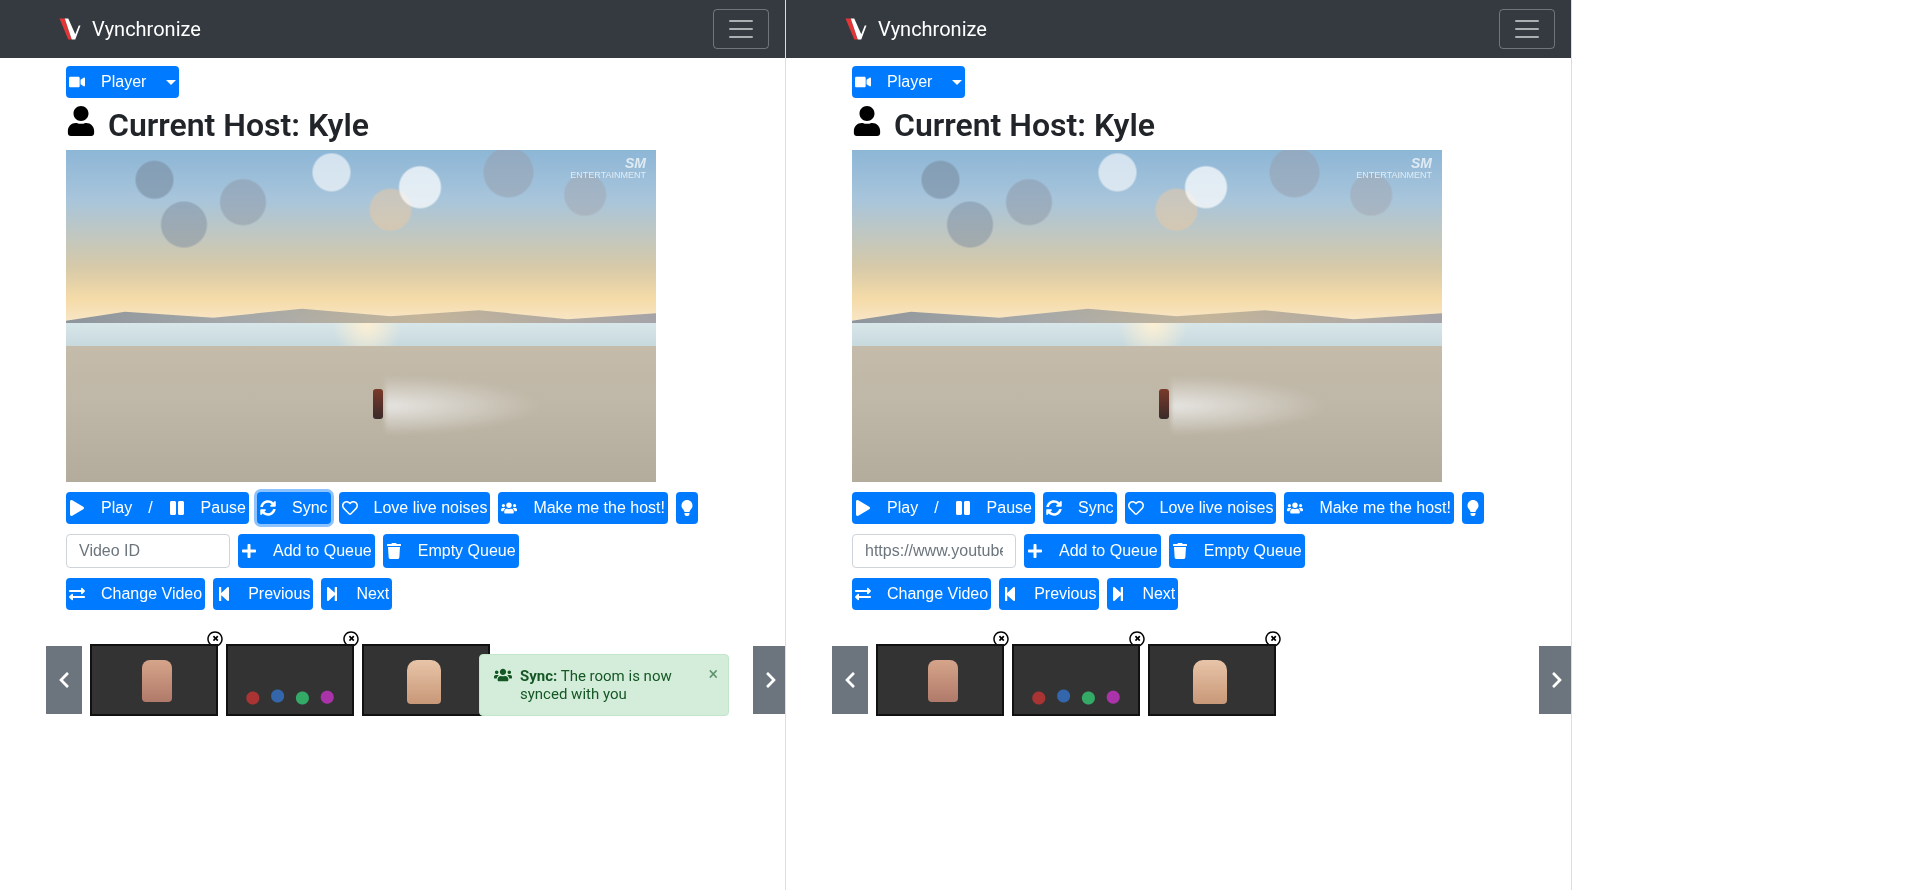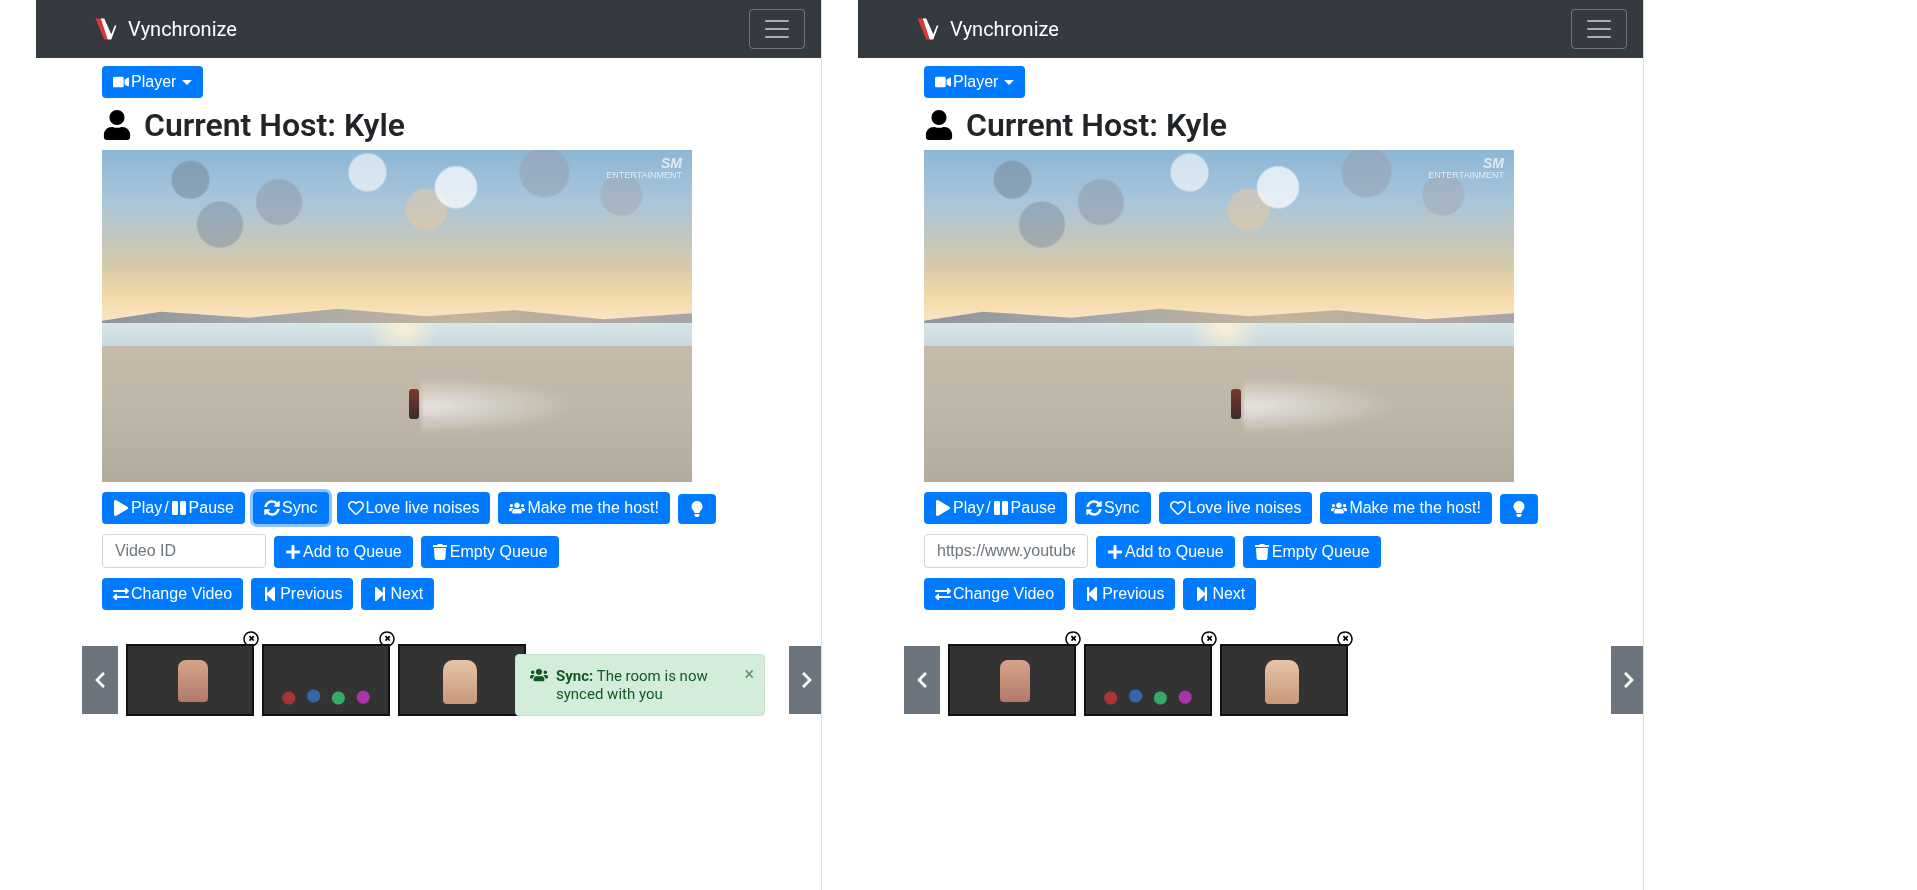--- a/index.html
+++ b/index.html
@@ -13,21 +13,20 @@
     position: relative;
   }
   .pane {
     width: 786px;
     height: 890px;
     overflow-y: auto;
     overflow-x: hidden;
     position: relative;
     border-right: 1px solid #ddd;
     background: #fff;
-    margin-left: 36px;
   }
   
   .pane::-webkit-scrollbar { width: 16px; }
   .pane::-webkit-scrollbar-track { background: #f1f1f1; }
   .pane::-webkit-scrollbar-thumb { background: #c1c1c1; }
   .navbar {
     background: #343a40;
     height: 58px;
     display: flex;
     align-items: center;
@@ -55,44 +54,44 @@
     justify-content: center;
     cursor: pointer;
   }
   .hamburger svg { width: 30px; height: 30px; }
   .content {
     padding: 8px 16px 16px 66px;
   }
   .btn {
     display: inline-flex;
     align-items: center;
-    gap: 2px;
+    gap: 16px;
     background: #007bff;
     color: #fff;
     border: none;
     border-radius: 4px;
-    padding: 7px 11px;
+    padding: 7px 3px;
     font-size: 16px;
     cursor: pointer;
     white-space: nowrap;
   }
   .btn.focus {
     box-shadow: 0 0 0 3px rgba(0,123,255,.45);
   }
   .btn svg { width: 16px; height: 16px; fill: currentColor; }
   .player-dd .caret {
     width: 0; height: 0;
     border-left: 5px solid transparent;
     border-right: 5px solid transparent;
     border-top: 5px solid #fff;
     margin-left: 4px;
   }
   h2.hosttitle {
     display: flex;
-    align-items: center;
+    align-items: flex-start;
     gap: 12px;
     font-size: 32px;
     font-weight: 600;
     margin: 8px 0 6px 0;
     color: #212529;
   }
   h2.hosttitle svg { width: 30px; height: 30px; }
   .video-frame {
     width: 590px;
     height: 332px;
@@ -149,21 +148,21 @@
     filter: blur(2px);
   }
   .sm-wm {
     position: absolute; top: 6px; right: 10px;
     color: rgba(255,255,255,.7);
     font-size: 9px;
     text-align: right;
     line-height: 1.1;
     font-family: Arial, sans-serif;
   }
-  .row { display: flex; flex-wrap: wrap; gap: 8px; margin-top: 10px; align-items: flex-end; }
+  .row { display: flex; flex-wrap: wrap; gap: 8px; margin-top: 10px; }
   .input-text {
     border: 1px solid #ced4da;
     border-radius: 4px;
     padding: 7px 12px;
     font-size: 16px;
     color: #495057;
     width: 164px;
   }
   .input-text::placeholder { color: #6c757d; }
   .thumbs-wrap {

